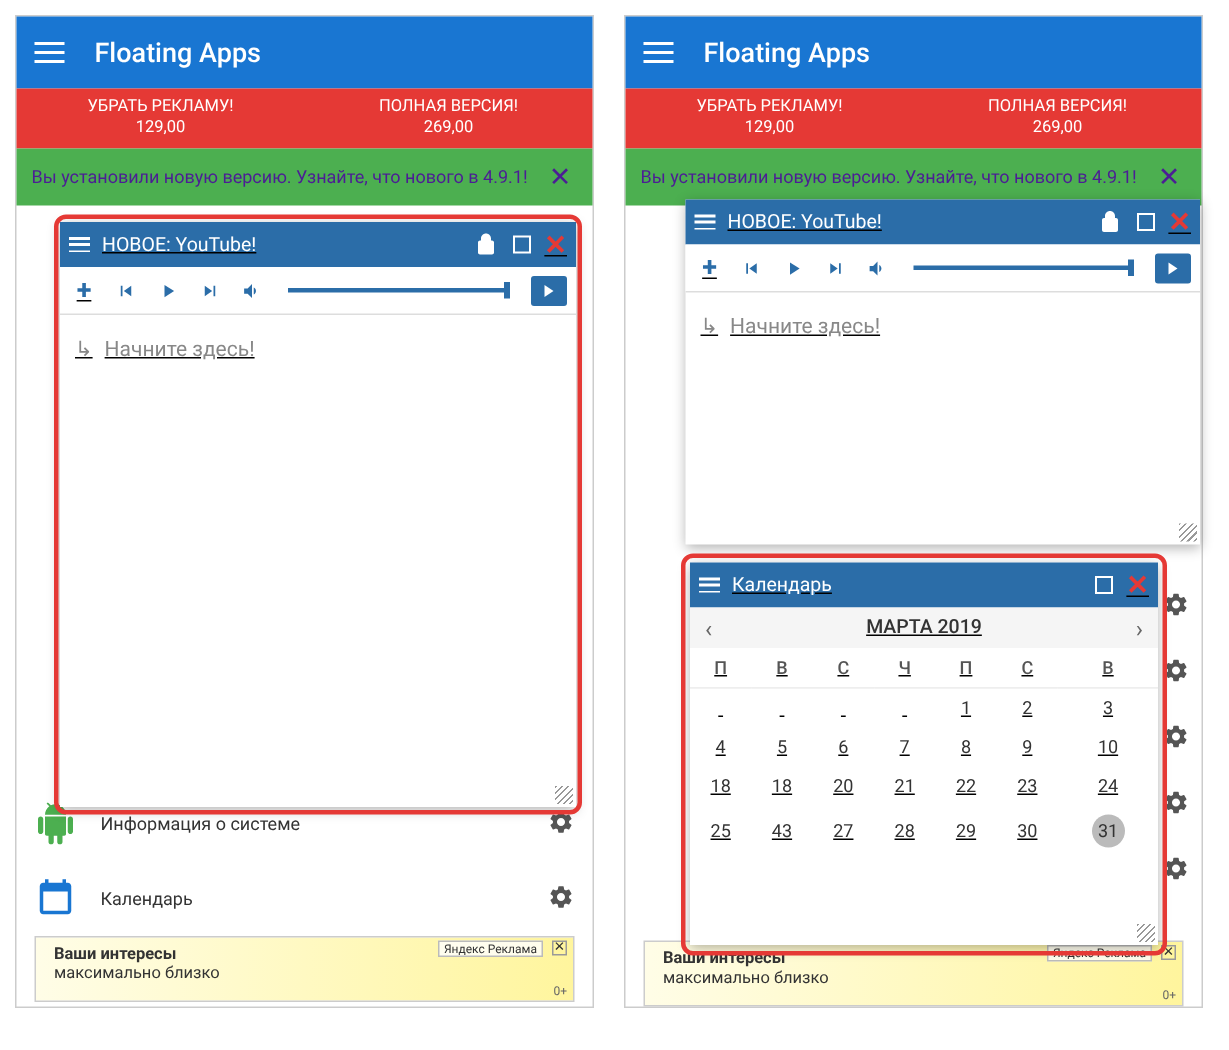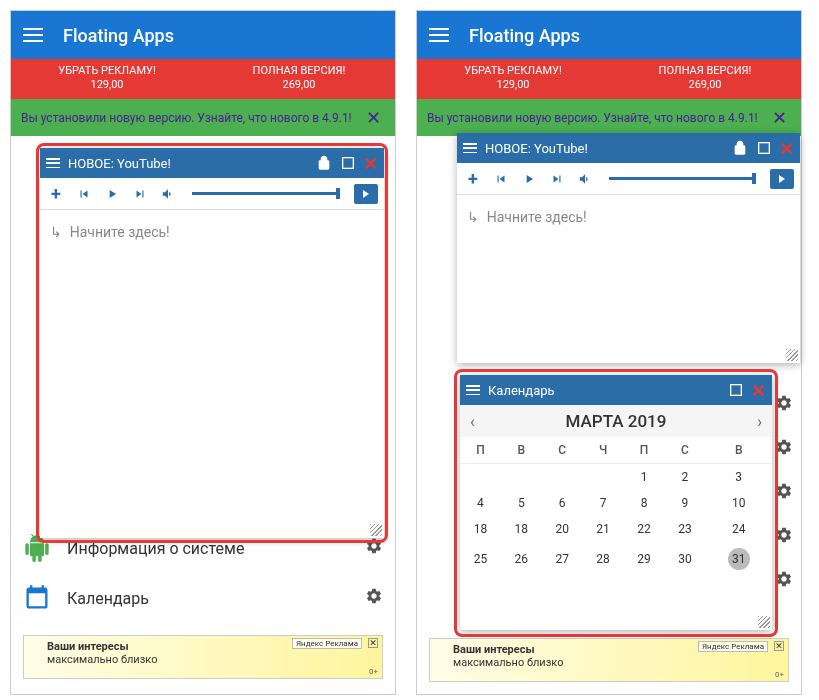--- a/index.html
+++ b/index.html
@@ -11,48 +11,48 @@
 .hamburger span { height: 2px; background: #fff; }
 .topbar-title { font-size: 18px; font-weight: 500; }
 .promo-bar { background: #e53935; color: #fff; height: 40px; display: flex; }
 .promo-half { flex: 1; text-align: center; font-size: 11px; font-weight: normal; padding-top: 5px; line-height: 1.3; }
 .green-banner { background: #4CAF50; color: #4c1d95; padding: 8px 10px; font-size: 12px; display: flex; align-items: center; position: relative; }
 .green-text { flex: 1; }
 .green-close { font-size: 18px; cursor: pointer; padding: 0 4px; }
 .highlight-frame { border: 3px solid #e53935; border-radius: 8px; position: absolute; z-index: 50; pointer-events: none; }
 .frame1 { top: 143px; left: 36px; width: 352px; height: 400px; }
 .frame2 { top: 369px; left: 454px; width: 324px; height: 268px; }
-.float-win { position: absolute; background: #fff; box-shadow: 0 2px 8px rgba(0,0,0,0.3); }
+.float-win { position: absolute; background: #fff; box-shadow: 0 2px 8px rgba(0,0,0,0.3); text-decoration: underline; }
 .yt1 { top: 148px; left: 40px; width: 344px; height: 390px; }
 .yt2 { top: 133px; left: 457px; width: 343px; height: 230px; }
 .cal-win { top: 375px; left: 460px; width: 312px; height: 255px; }
 .float-bar { background: #2b6da8; height: 30px; display: flex; align-items: center; padding: 0 6px; color: #fff; font-size: 13px; }
 .float-ham { width: 14px; height: 10px; display: flex; flex-direction: column; justify-content: space-between; margin-right: 8px; cursor: pointer; }
 .float-ham span { height: 1.5px; background: #fff; }
 .float-title { flex: 1; }
 .float-icon { width: 18px; height: 18px; margin-left: 6px; cursor: pointer; display: flex; align-items: center; justify-content: center; }
 .float-icon svg { width: 16px; height: 16px; }
 .close-x { color: #e53935; font-size: 18px; font-weight: bold; cursor: pointer; margin-left: 6px; }
 .player-controls { background: #fff; border-bottom: 1px solid #ddd; height: 32px; display: flex; align-items: center; padding: 0 6px; gap: 8px; }
 .ctrl-btn { width: 20px; height: 20px; display: flex; align-items: center; justify-content: center; cursor: pointer; color: #2b6da8; }
 .vol-slider { flex: 1; height: 3px; background: #2b6da8; position: relative; margin: 0 6px; }
 .vol-slider::after { content: ''; position: absolute; right: 0; top: -4px; width: 4px; height: 11px; background: #2b6da8; }
 .cast-box { width: 24px; height: 20px; background: #2b6da8; border-radius: 2px; cursor: pointer; display:flex;align-items:center;justify-content:center; }
 .cast-box::after{content:'';width:0;height:0;border-left:6px solid #fff;border-top:4px solid transparent;border-bottom:4px solid transparent;}
 .start-here { padding: 14px 10px; color: #888; font-size: 14px; display: flex; align-items: center; gap: 8px; }
 .resize-grip { position: absolute; bottom: 2px; right: 2px; width: 12px; height: 12px; cursor: nwse-resize; background: repeating-linear-gradient(135deg, #999 0 1px, transparent 1px 3px); }
-.list-row { height: 50px; display: flex; align-items: center; padding: 0 12px; font-size: 16px; color: #333; }
+.list-row { height: 50px; display: flex; align-items: center; padding: 0 12px; font-size: 12px; color: #333; }
 .list-icon { width: 28px; height: 28px; margin-right: 16px; display: flex; align-items: center; justify-content: center; color: #4CAF50; }
 .gear { margin-left: auto; color: #555; cursor: pointer; }
-.ad-banner { margin: 12px 12px; height: 44px; background: linear-gradient(90deg, #fffde7, #fff59d); border: 1px solid #ccc; position: relative; padding: 4px 23px; font-size: 11px; color: #333; }
+.ad-banner { margin: 0 12px; height: 44px; background: linear-gradient(90deg, #fffde7, #fff59d); border: 1px solid #ccc; position: relative; padding: 4px 12px; font-size: 11px; color: #333; }
 .ad-label { position: absolute; top: 2px; right: 20px; font-size: 8px; background: rgba(255,255,255,0.8); padding: 0 3px; border: 1px solid #bbb; }
 .ad-close { position: absolute; top: 2px; right: 4px; font-size: 9px; cursor: pointer; border: 1px solid #999; width: 10px; height: 10px; line-height: 8px; text-align: center; }
 .ad-age { position: absolute; bottom: 2px; right: 4px; font-size: 8px; color: #666; }
 .cal-header { background: #f5f5f5; text-align: center; padding: 6px 0; position: relative; }
-.cal-month { font-size: 17px; font-weight: 500; color: #333; }
+.cal-month { font-size: 13px; font-weight: 500; color: #333; }
 .cal-week { font-size: 10px; color: #888; }
 .cal-nav { position: absolute; top: 50%; transform: translateY(-50%); font-size: 16px; color: #666; cursor: pointer; padding: 0 10px; }
 .cal-prev { left: 0; }
 .cal-next { right: 0; }
 .cal-grid { width: 100%; border-collapse: collapse; font-size: 12px; }
 .cal-grid th { padding: 6px 0; color: #555; font-weight: 500; border-bottom: 1px solid #eee; }
 .cal-grid td { text-align: center; padding: 6px 0; color: #333; cursor: pointer; }
 .cal-grid td.empty { color: transparent; cursor: default; }
 .today { background: #bbb; border-radius: 50%; display:inline-block; width:22px; height:22px; line-height:22px; }
 .bg-list { position: absolute; right: 8px; width: 28px; }
@@ -338,21 +338,21 @@
           <td>18</td>
           <td>18</td>
           <td>20</td>
           <td>21</td>
           <td>22</td>
           <td>23</td>
           <td>24</td>
         </tr>
         <tr>
           <td>25</td>
-          <td>26</td>
+          <td>43</td>
           <td>27</td>
           <td>28</td>
           <td>29</td>
           <td>30</td>
           <td><span class="today">31</span></td>
         </tr>
       </tbody>
   </table>
   <div class="resize-grip"></div>
 </div>

